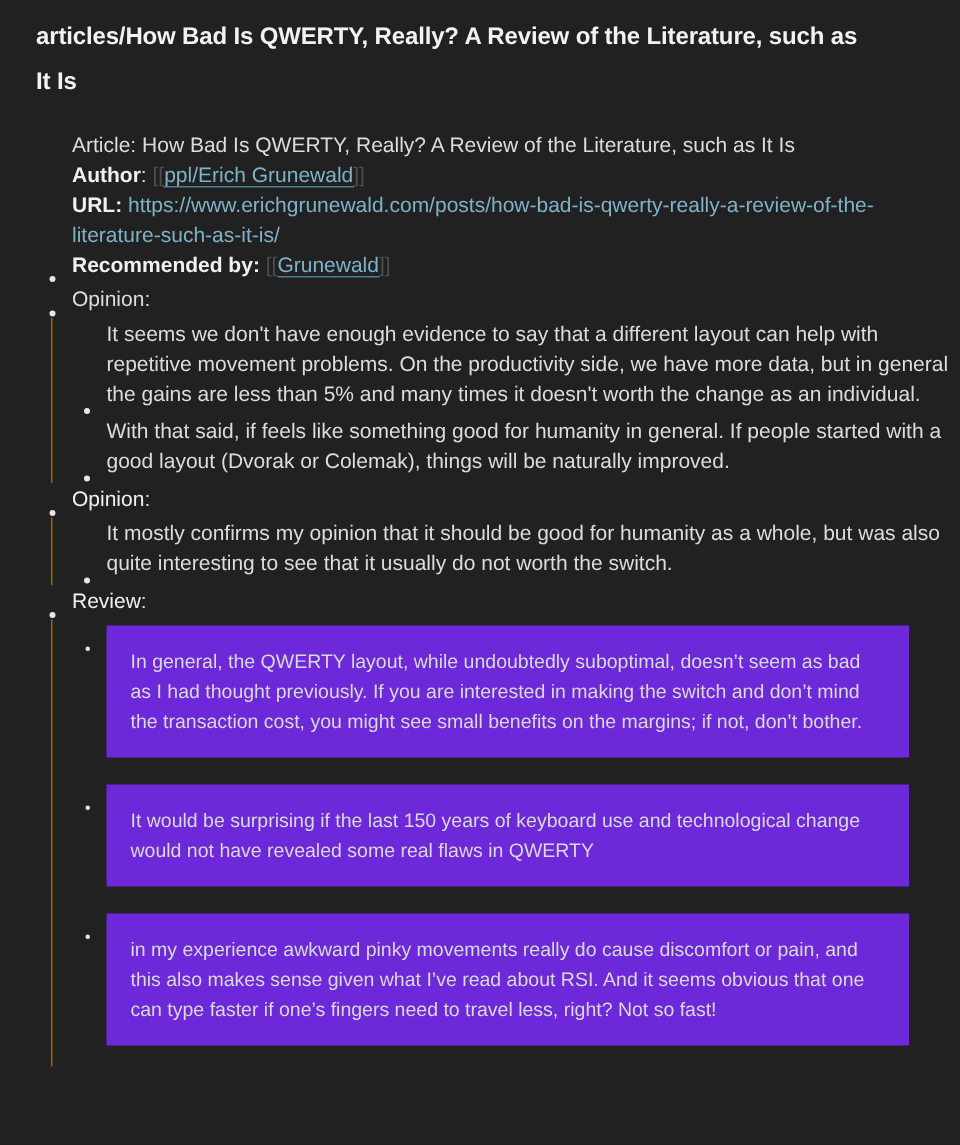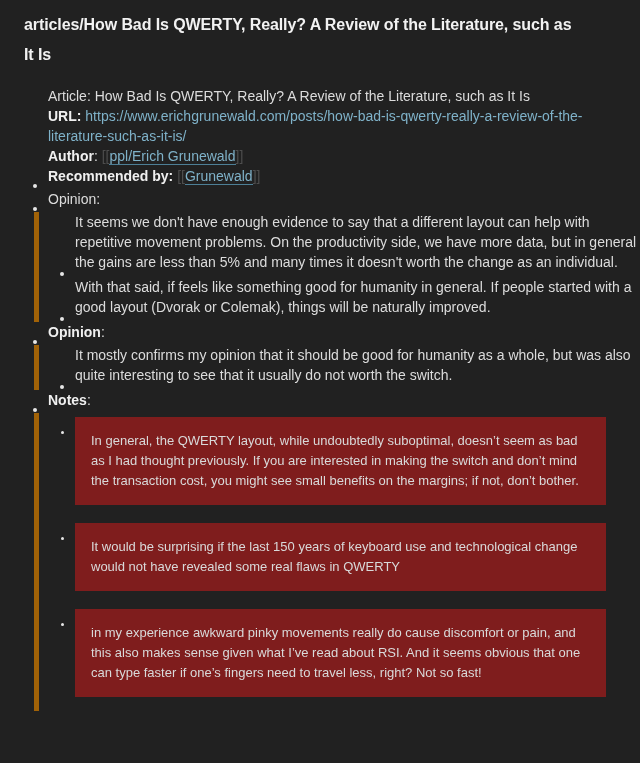--- a/index.html
+++ b/index.html
@@ -68,21 +68,21 @@
     .top-level {
       margin-left: 22px;
     }
     .top-level > .block-row > .block-content {
       padding-bottom: 3px;
     }
     .children {
       position: relative;
       margin-left: 12px;
       padding-left: 10px;
-      border-left: 5px solid #a16207;
+      border-left: 1px solid #a16207;
     }
     .children .block-content {
       padding-bottom: 5px;
     }
     .prop-key {
       font-weight: bold;
       color: #f0f0f0;
     }
     .prop-sep {
       color: #dcdcdc;
@@ -91,25 +91,25 @@
       color: #4d4d4d;
     }
     .page-ref {
       color: #7fb2c9;
       border-bottom: 1px solid #4d7f96;
     }
     .url-link {
       color: #7fb2c9;
     }
     .label-bold {
-      font-weight: bold;
+      font-weight: normal;
       color: #f0f0f0;
     }
     .quote-block {
-      background: #7f1d1d;
+      background: #6d28d9;
       margin: 4px 34px 14px 0;
       padding: 14px 16px 14px 16px;
       font-size: 13px;
       line-height: 20px;
       color: #d9d9d9;
     }
     .note-row {
       display: flex;
       align-items: flex-start;
     }
@@ -136,26 +136,26 @@
       <div class="block-row">
         <div class="bullet-wrap">
             <div class="bullet"></div>
           </div>
         <div class="block-content">
           <div>
             <span>Article:</span>
             <span>How Bad Is QWERTY, Really? A Review of the Literature, such as It Is</span>
           </div>
           <div>
+            <span class="prop-key">Author</span><span class="prop-sep">:</span>
+            <span class="bracket">[[</span><span class="page-ref">ppl/Erich Grunewald</span><span class="bracket">]]</span>
+          </div>
+          <div>
             <span class="prop-key">URL:</span>
             <span class="url-link">https://www.erichgrunewald.com/posts/how-bad-is-qwerty-really-a-review-of-the-literature-such-as-it-is/</span>
-          </div>
-          <div>
-            <span class="prop-key">Author</span><span class="prop-sep">:</span>
-            <span class="bracket">[[</span><span class="page-ref">ppl/Erich Grunewald</span><span class="bracket">]]</span>
           </div>
           <div>
             <span class="prop-key">Recommended by:</span>
             <span class="bracket">[[</span><span class="page-ref">Grunewald</span><span class="bracket">]]</span>
           </div>
         </div>
       </div>
     </div>
 
     <div class="block top-level">
@@ -205,21 +205,21 @@
         </div>
       </div>
     </div>
 
     <div class="block top-level">
       <div class="block-row">
         <div class="bullet-wrap">
             <div class="bullet"></div>
           </div>
         <div class="block-content">
-          <span class="label-bold">Notes</span><span>:</span>
+          <span class="label-bold">Review</span><span>:</span>
         </div>
       </div>
       <div class="children">
         <div class="note-row">
           <div class="note-bullet-wrap">
               <div class="bullet small"></div>
             </div>
           <div class="note-body">
             <div class="quote-block">In general, the QWERTY layout, while undoubtedly suboptimal, doesn’t seem as bad as I had thought previously. If you are interested in making the switch and don’t mind the transaction cost, you might see small benefits on the margins; if not, don’t bother.</div>
           </div>

